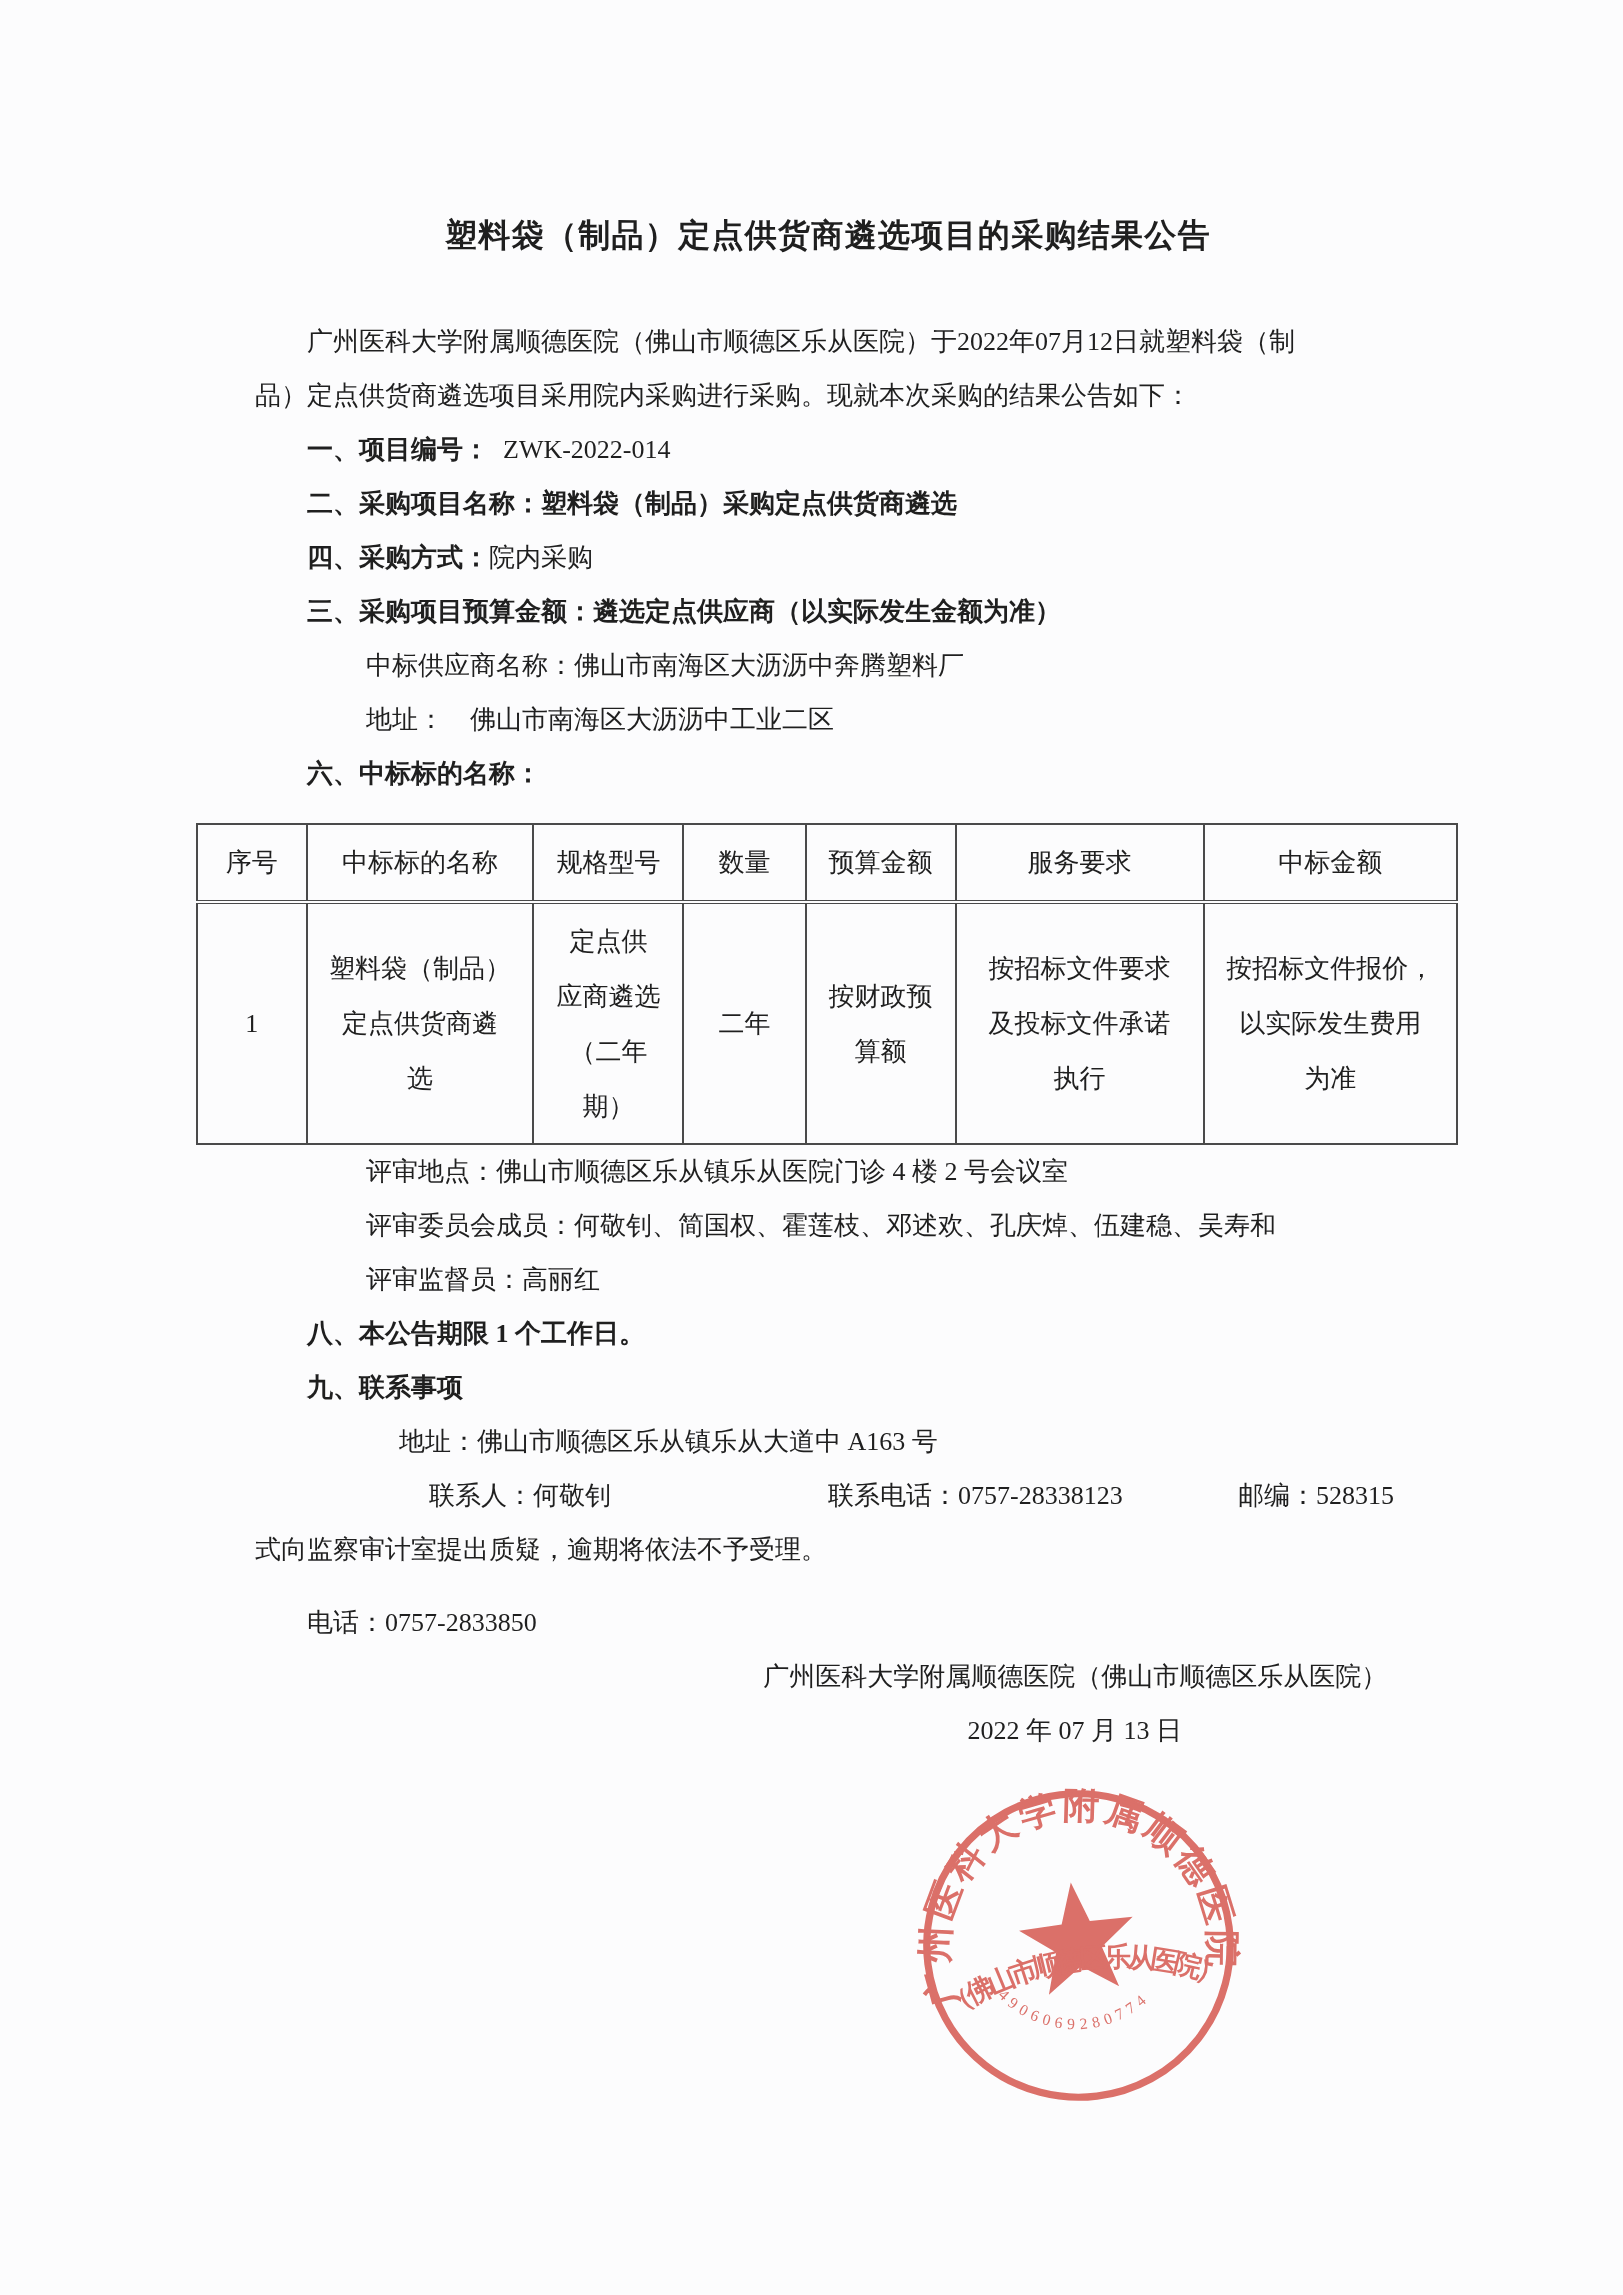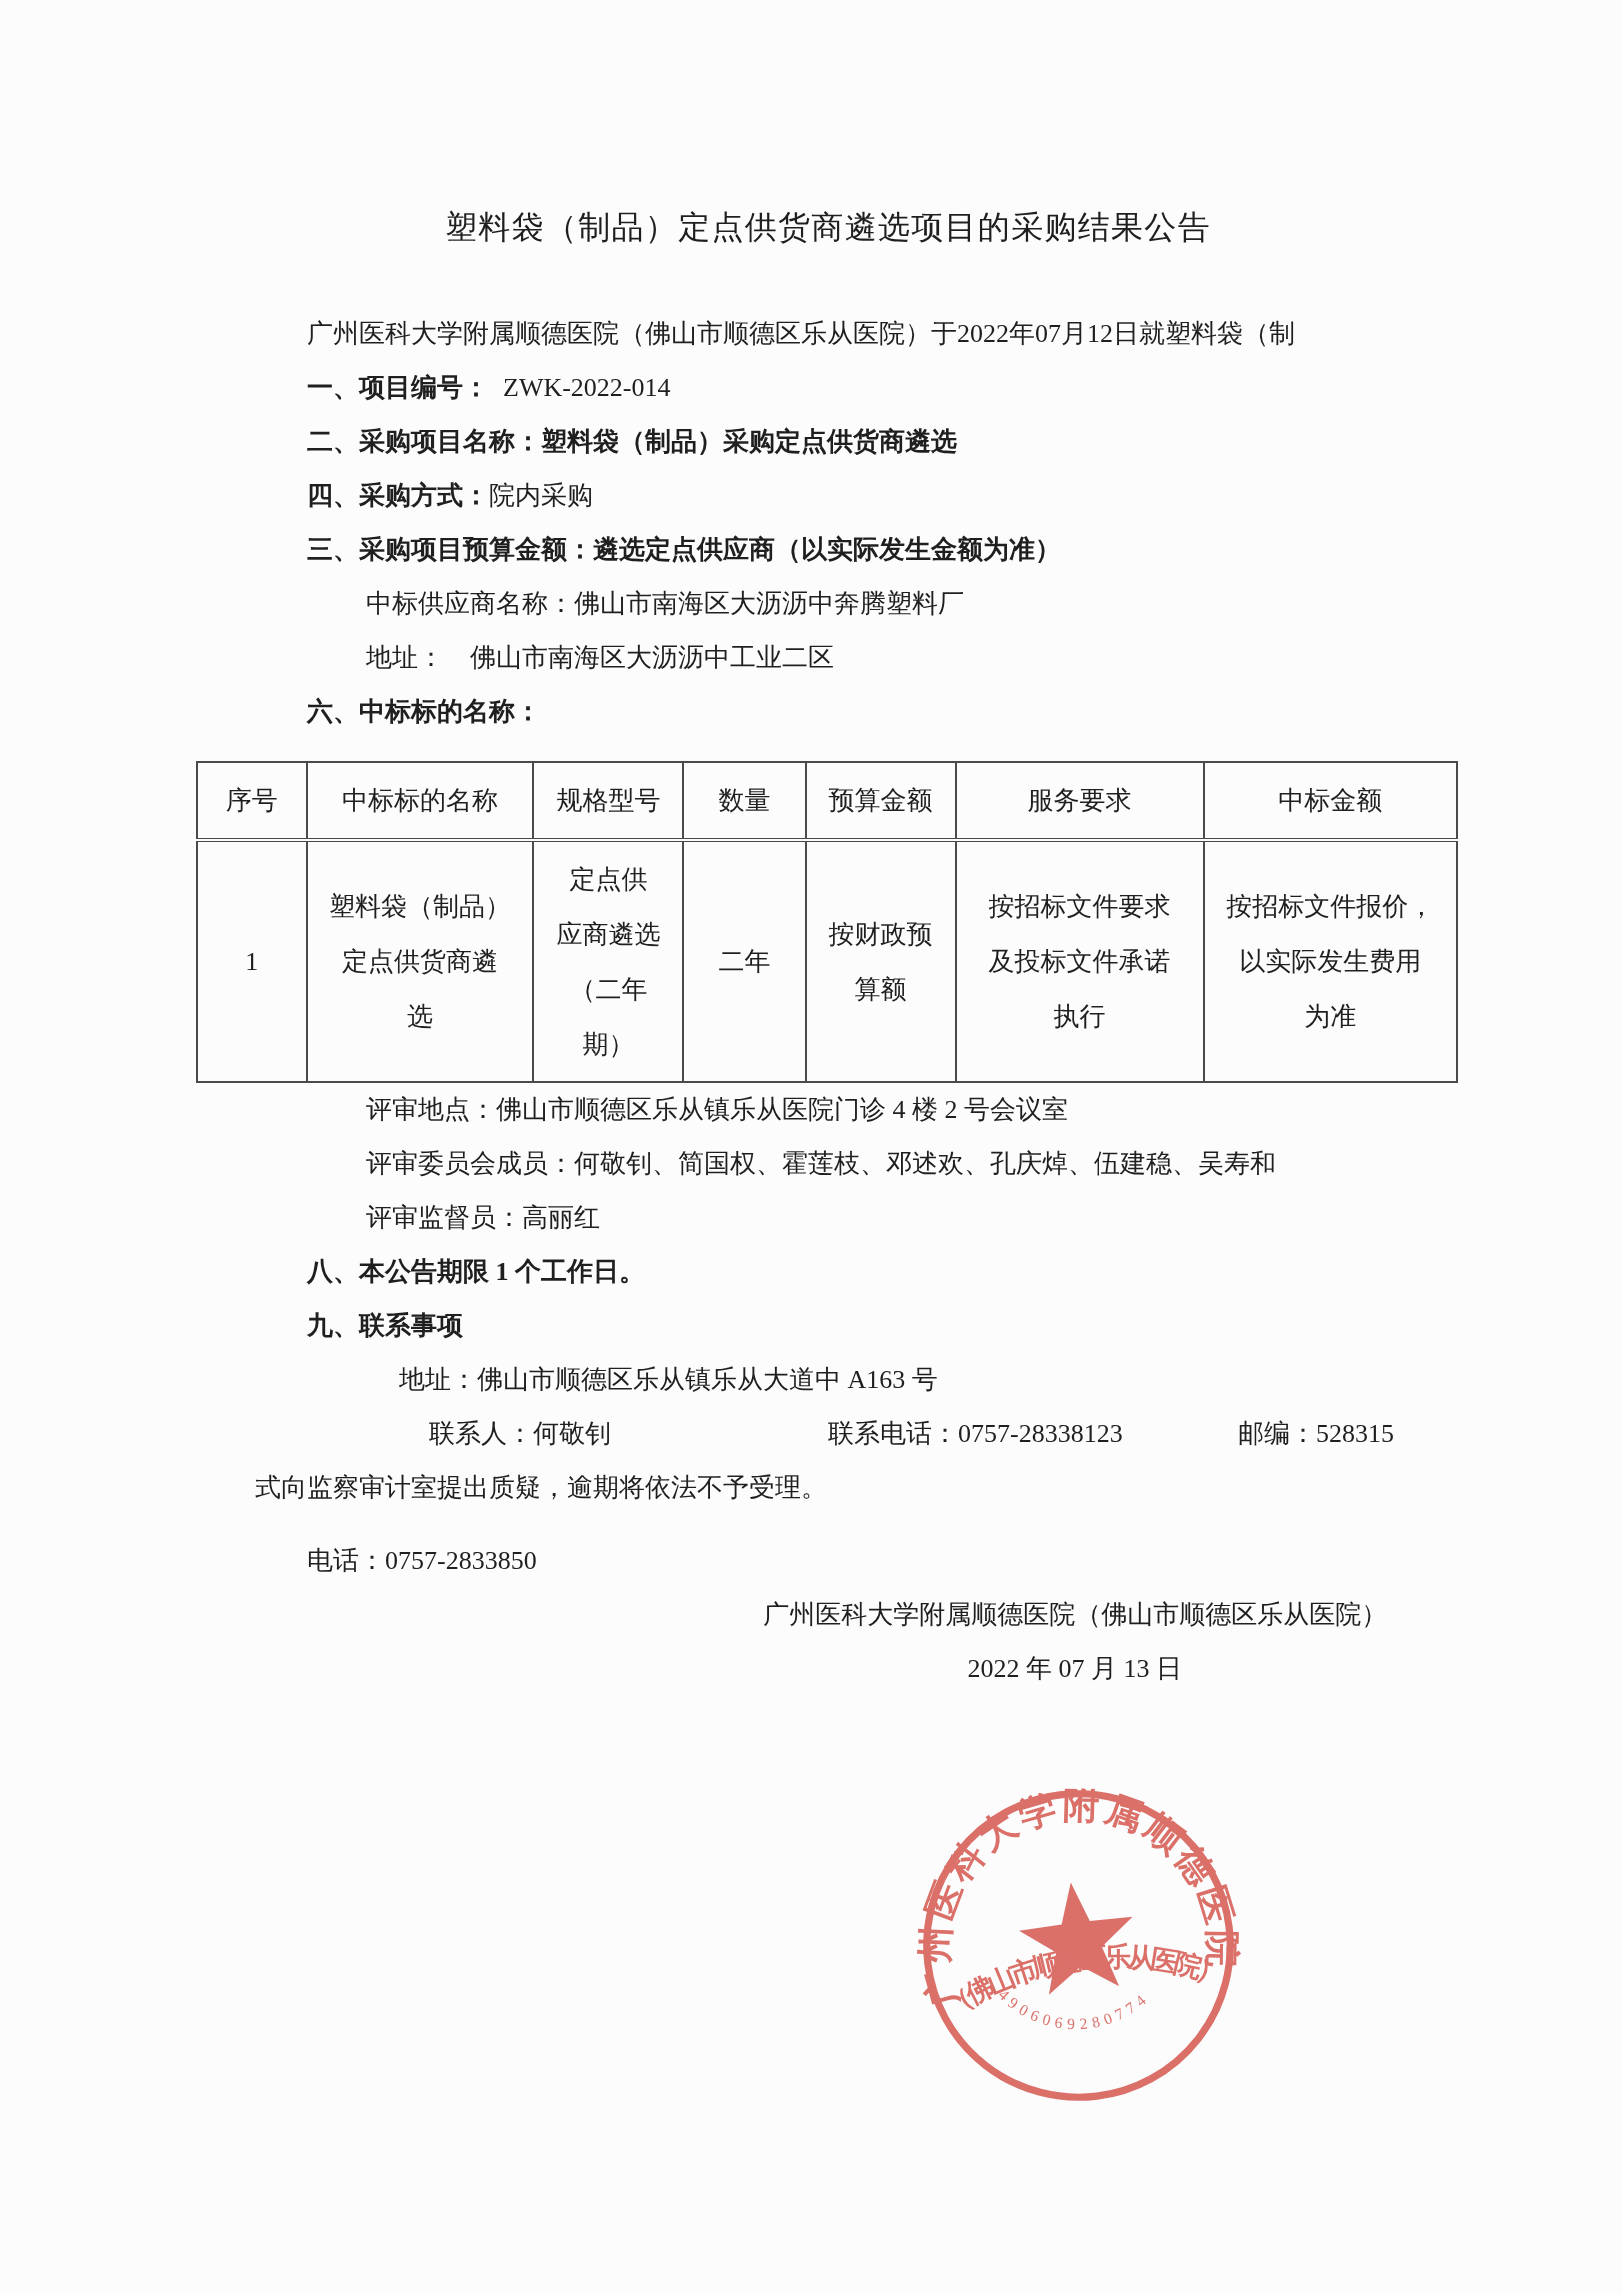--- a/index.html
+++ b/index.html
@@ -7,24 +7,24 @@
     position:relative;
     width:1624px;height:2295px;
     background:#fcfcfd;
     box-sizing:border-box;
     padding:204px 223px 0 255px;
     font-family:"Liberation Serif","DejaVu Serif",serif;
     color:#1f1f1f;
     overflow:hidden;
   }
   .doc-title{
-    margin:4px;
+    margin:12px;
     text-align:center;
     font-size:32px;
-    font-weight:normal;
+    font-weight:bold;
     line-height:39px;
     letter-spacing:1.3px;
   }
   .content{margin-top:60px;font-size:26px;}
   .line{line-height:54px;min-height:54px;}
   .indent1{padding-left:52px;}
   .sub{padding-left:111px;}
   .sub2{padding-left:144px;}
   .bold{font-weight:bold;}
   .val{margin-left:14px;}
@@ -82,20 +82,21 @@
 </head>
 <body>
 
 <div class="page">
 
   <h1 class="doc-title">塑料袋（制品）定点供货商遴选项目的采购结果公告</h1>
 
   <div class="content">
 
     <div class="line indent1">广州医科大学附属顺德医院（佛山市顺德区乐从医院）于2022年07月12日就塑料袋（制</div>
+    <div class="line">品）定点供货商遴选项目采用院内采购进行采购。现就本次采购的结果公告如下：</div>
 
     <div class="line indent1"><span class="bold">一、项目编号：</span><span class="val">ZWK-2022-014</span></div>
 
     <div class="line indent1 bold"><span>二、采购项目名称：</span><span class="val-tight">塑料袋（制品）采购定点供货商遴选</span></div>
 
     <div class="line indent1"><span class="bold">四、采购方式：</span><span class="val-tight">院内采购</span></div>
 
     <div class="line indent1 bold"><span>三、采购项目预算金额：</span><span class="val-tight">遴选定点供应商（以实际发生金额为准）</span></div>
 
 

